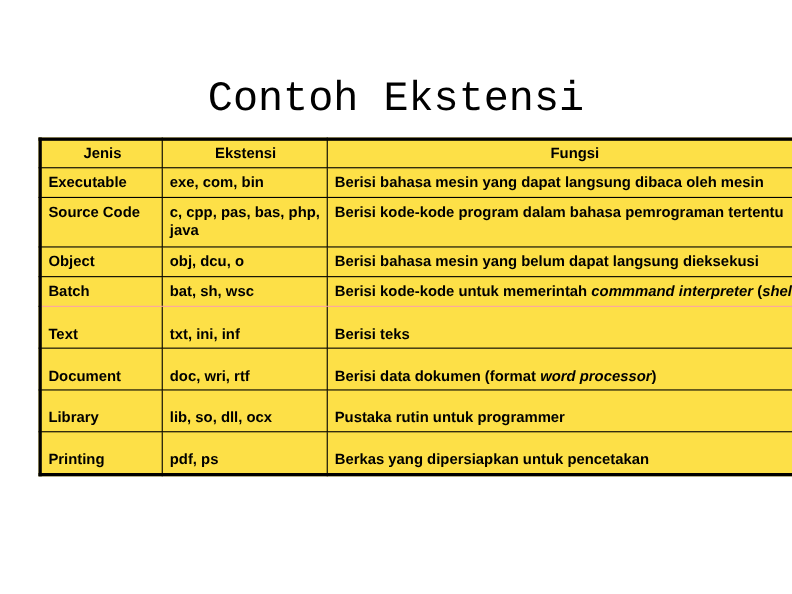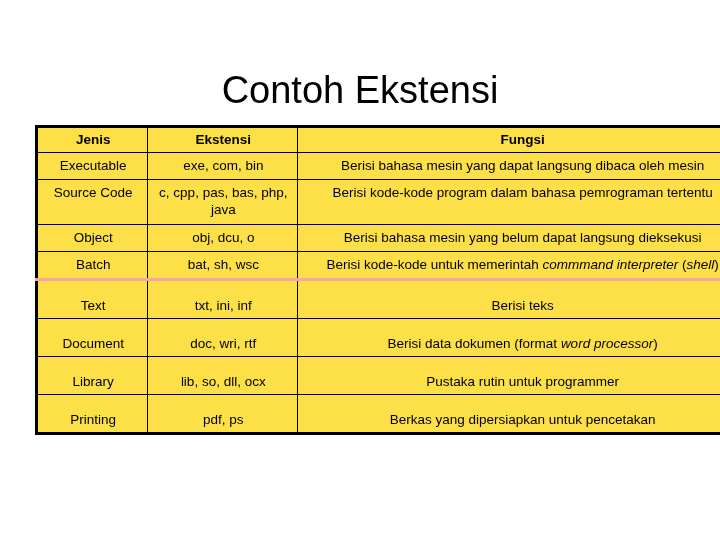--- a/index.html
+++ b/index.html
@@ -24,20 +24,21 @@
     position: absolute;
     top: 46px;
     left: 0;
     width: 720px;
     text-align: center;
     font-size: 38px;
     font-weight: normal;
     line-height: 1.05;
     letter-spacing: 0px;
     white-space: nowrap;
+    font-family: Liberation Mono, monospace;
   }
   .table-wrap {
     position: absolute;
     left: 35px;
     top: 125px;
     width: 651px;
   }
   table.ext-table {
     width: 714px;
     border-collapse: collapse;
@@ -49,33 +50,33 @@
   table.ext-table col.c-ekst  { width: 136px; }
   table.ext-table col.c-fungsi{ width: 408px; }
 
   table.ext-table th,
   table.ext-table td {
     border: 1px solid #000000;
     font-size: 13.5px;
     line-height: 1.27;
     vertical-align: top;
     padding: 4px 5px 5px 6px;
-    font-weight: normal;
-    text-align: center;
+    font-weight: bold;
+    text-align: left;
   }
   table.ext-table thead th {
     font-weight: bold;
     text-align: center;
     padding-top: 3px;
     padding-bottom: 4px;
     white-space: nowrap;
   }
   
   table.ext-table tr.section-end > td {
-    border-bottom: 3px solid #fca5a5;
+    border-bottom: 1px solid #fca5a5;
   }
   
   table.ext-table tr.one-line > td {
     padding-top: 16px;
     padding-bottom: 4px;
   }
   em {
     font-style: italic;
   }
 </style>

